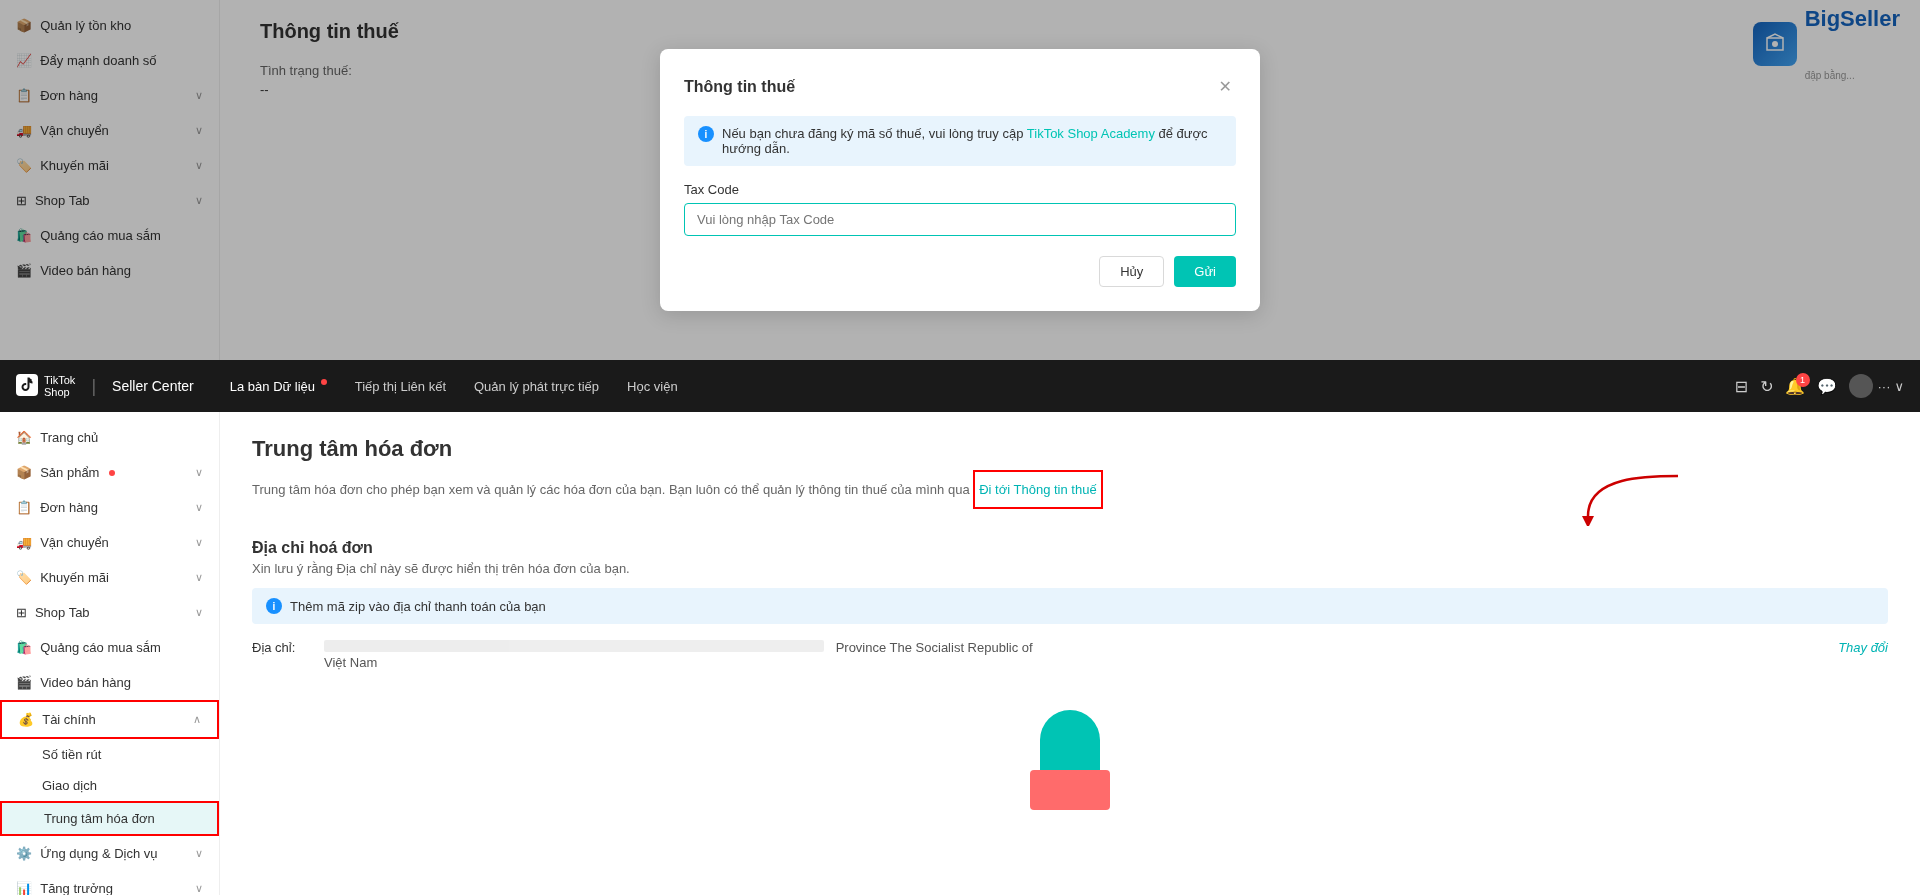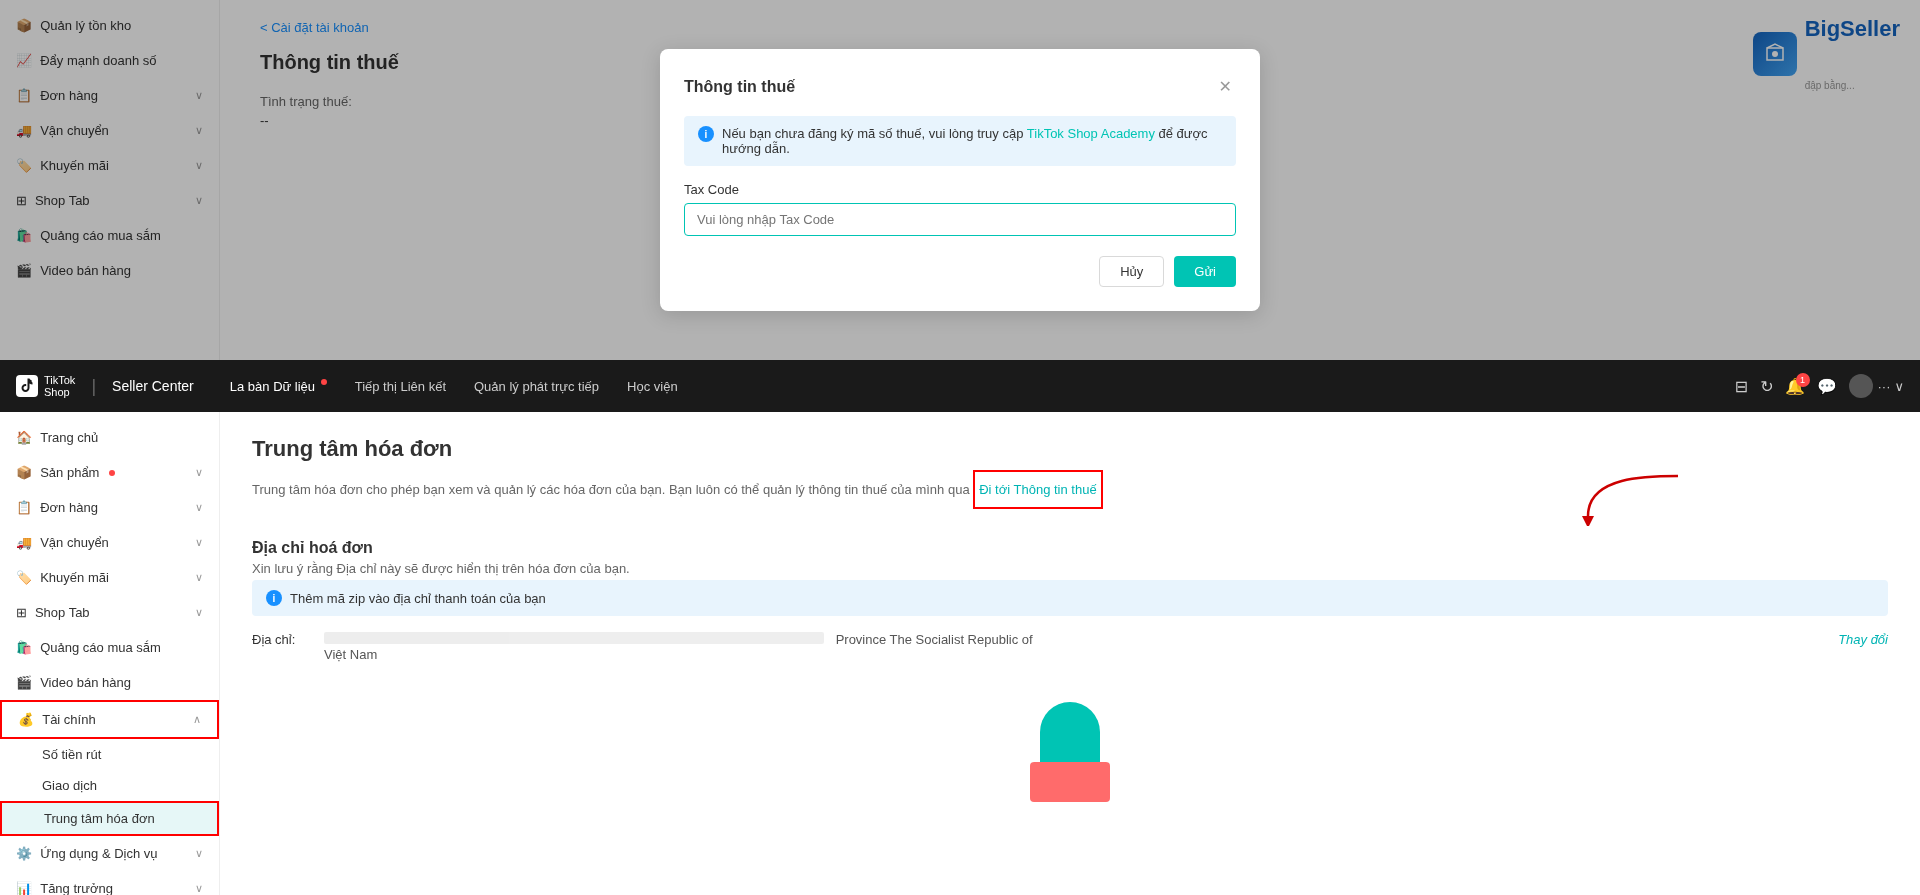--- a/index.html
+++ b/index.html
@@ -45,21 +45,21 @@
     .top-page-title {
       font-size: 20px;
       font-weight: 600;
       color: #333;
       margin-bottom: 20px;
     }
     .tax-status-label { font-size: 13px; color: #666; margin-bottom: 4px; }
     .tax-status-value { font-size: 13px; color: #333; }
     .top-logo {
       position: absolute;
-      top: 16px;
+      top: 6px;
       right: 20px;
     }
 
     
     .modal-overlay {
       position: absolute;
       top: 0; left: 0; right: 0; bottom: 0;
       background: rgba(0,0,0,0.3);
       display: flex;
       align-items: center;
@@ -157,21 +157,21 @@
       height: 52px;
       background: #1a1a1a;
       display: flex;
       align-items: center;
       padding: 0 16px;
       gap: 16px;
       flex-shrink: 0;
     }
     .nav-logo {
       display: flex;
-      align-items: center;
+      align-items: flex-start;
       gap: 6px;
       color: #fff;
       font-size: 13px;
     }
     .nav-divider {
       color: #666;
       font-size: 18px;
     }
     .nav-brand {
       color: #fff;
@@ -319,21 +319,21 @@
     }
     .billing-section-title {
       font-size: 16px;
       font-weight: 600;
       color: #333;
       margin-bottom: 4px;
     }
     .billing-section-desc {
       font-size: 13px;
       color: #666;
-      margin-bottom: 4px;
+      margin-bottom: 12px;
     }
     .info-banner-bottom {
       background: #e8f4fd;
       border-radius: 4px;
       padding: 10px 14px;
       display: flex;
       align-items: center;
       gap: 8px;
       margin-bottom: 16px;
       font-size: 13px;
@@ -456,23 +456,20 @@
     </div>
     <div class="top-sidebar-item">
       <div class="item-left">
         <span>🎬</span>
         <span>Video bán hàng</span>
       </div>
     </div>
   </div>
 
   <div class="top-content">
-    <div class="top-breadcrumb">
-      <span>&lt; Cài đặt tài khoản</span>
-    </div>
     <div class="top-page-title">Thông tin thuế</div>
     <div class="tax-status-label">Tình trạng thuế:</div>
     <div class="tax-status-value">--</div>
   </div>
 
   <div class="top-logo" style="display:flex;align-items:center;gap:8px;">
     <div style="width:44px;height:44px;background:linear-gradient(135deg,#1565c0,#42a5f5);border-radius:8px;display:flex;align-items:center;justify-content:center;">
       <svg width="28" height="28" viewBox="0 0 28 28" fill="none">
         <path d="M6 8h16v12H6z" fill="none" stroke="#fff" stroke-width="1.5"></path>
         <path d="M6 8 L14 4 L22 8" fill="none" stroke="#fff" stroke-width="1.5"></path>

